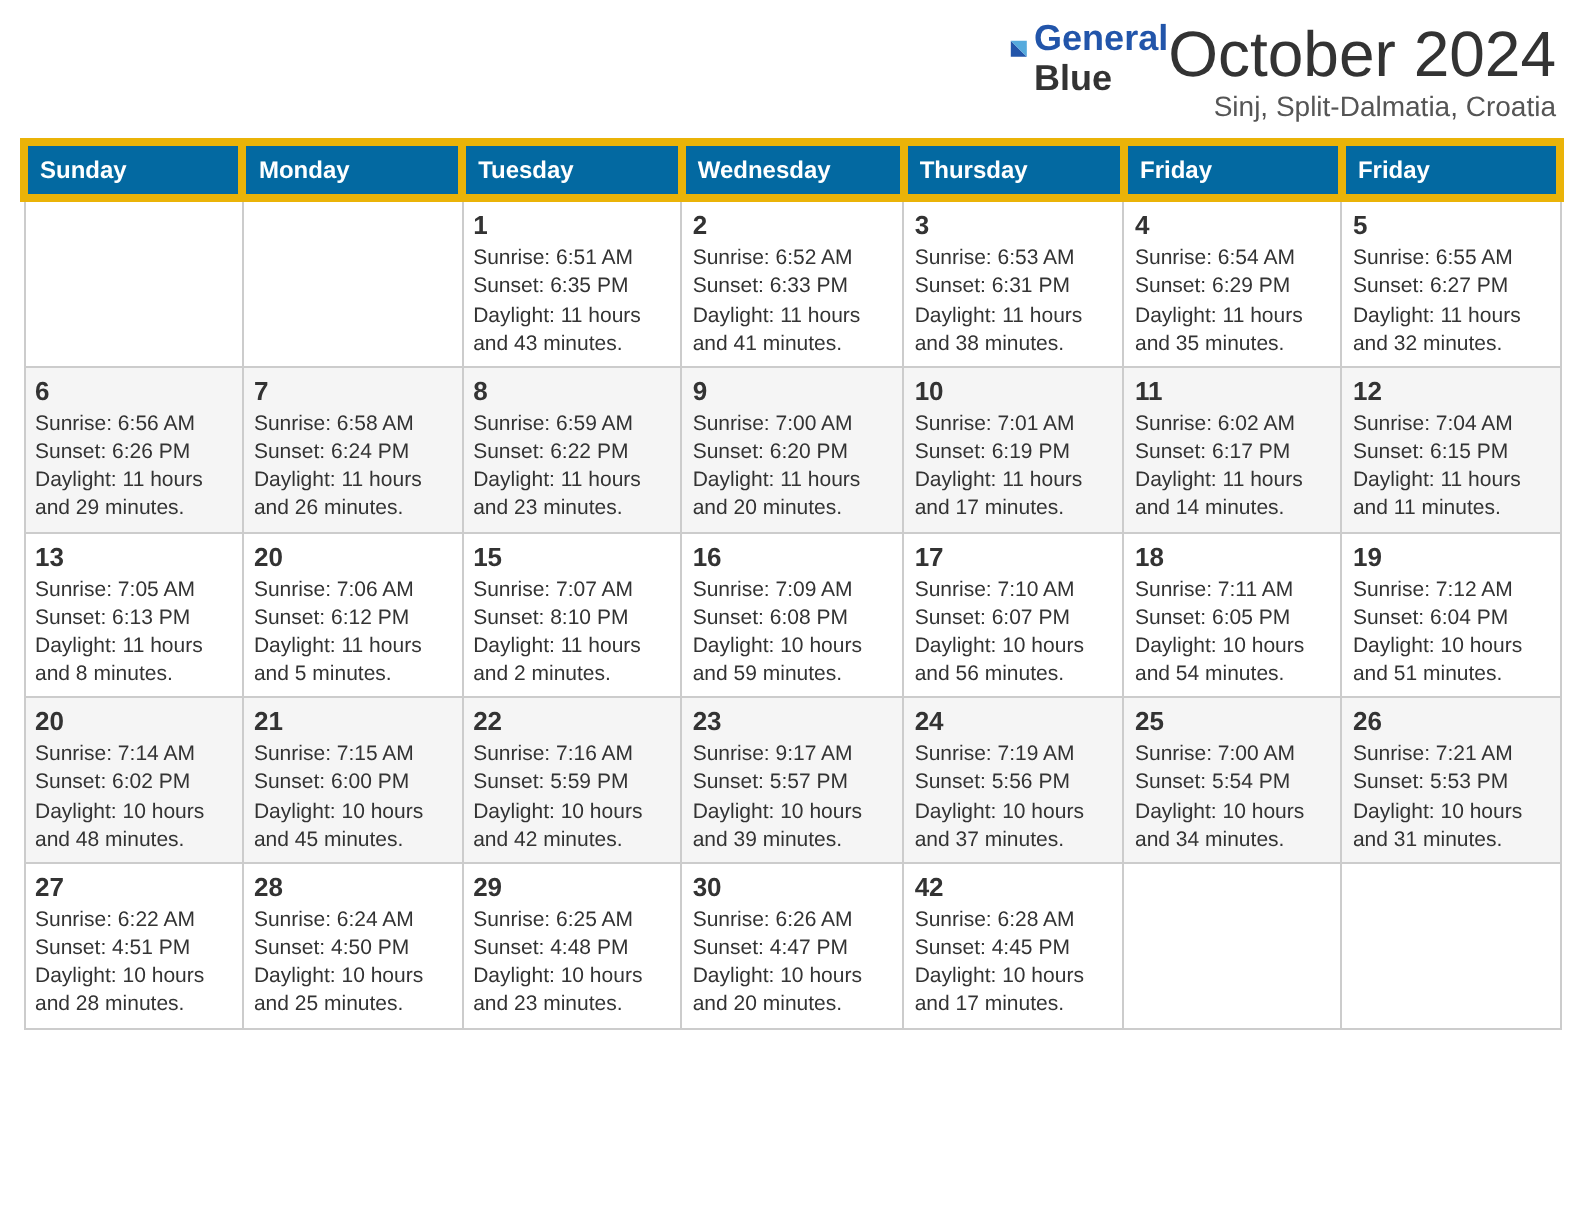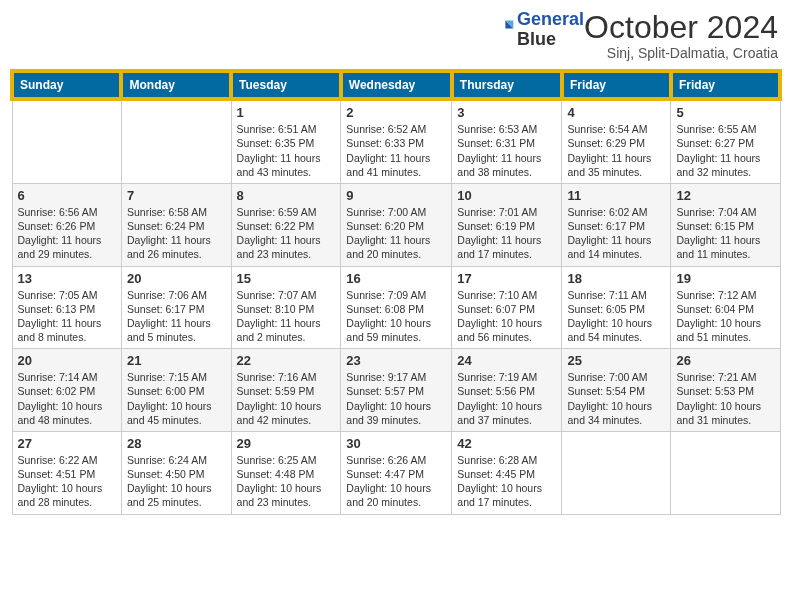--- a/index.html
+++ b/index.html
@@ -203,21 +203,21 @@
       <tr>
         <td>
           <span class="day-number">13</span>
           <div class="day-info">Sunrise: 7:05 AM
 Sunset: 6:13 PM
 Daylight: 11 hours and 8 minutes.</div>
         </td>
         <td>
           <span class="day-number">20</span>
           <div class="day-info">Sunrise: 7:06 AM
-Sunset: 6:17 PM
+Sunset: 6:12 PM
 Daylight: 11 hours and 5 minutes.</div>
         </td>
         <td>
           <span class="day-number">15</span>
           <div class="day-info">Sunrise: 7:07 AM
 Sunset: 8:10 PM
 Daylight: 11 hours and 2 minutes.</div>
         </td>
         <td>
           <span class="day-number">16</span>

